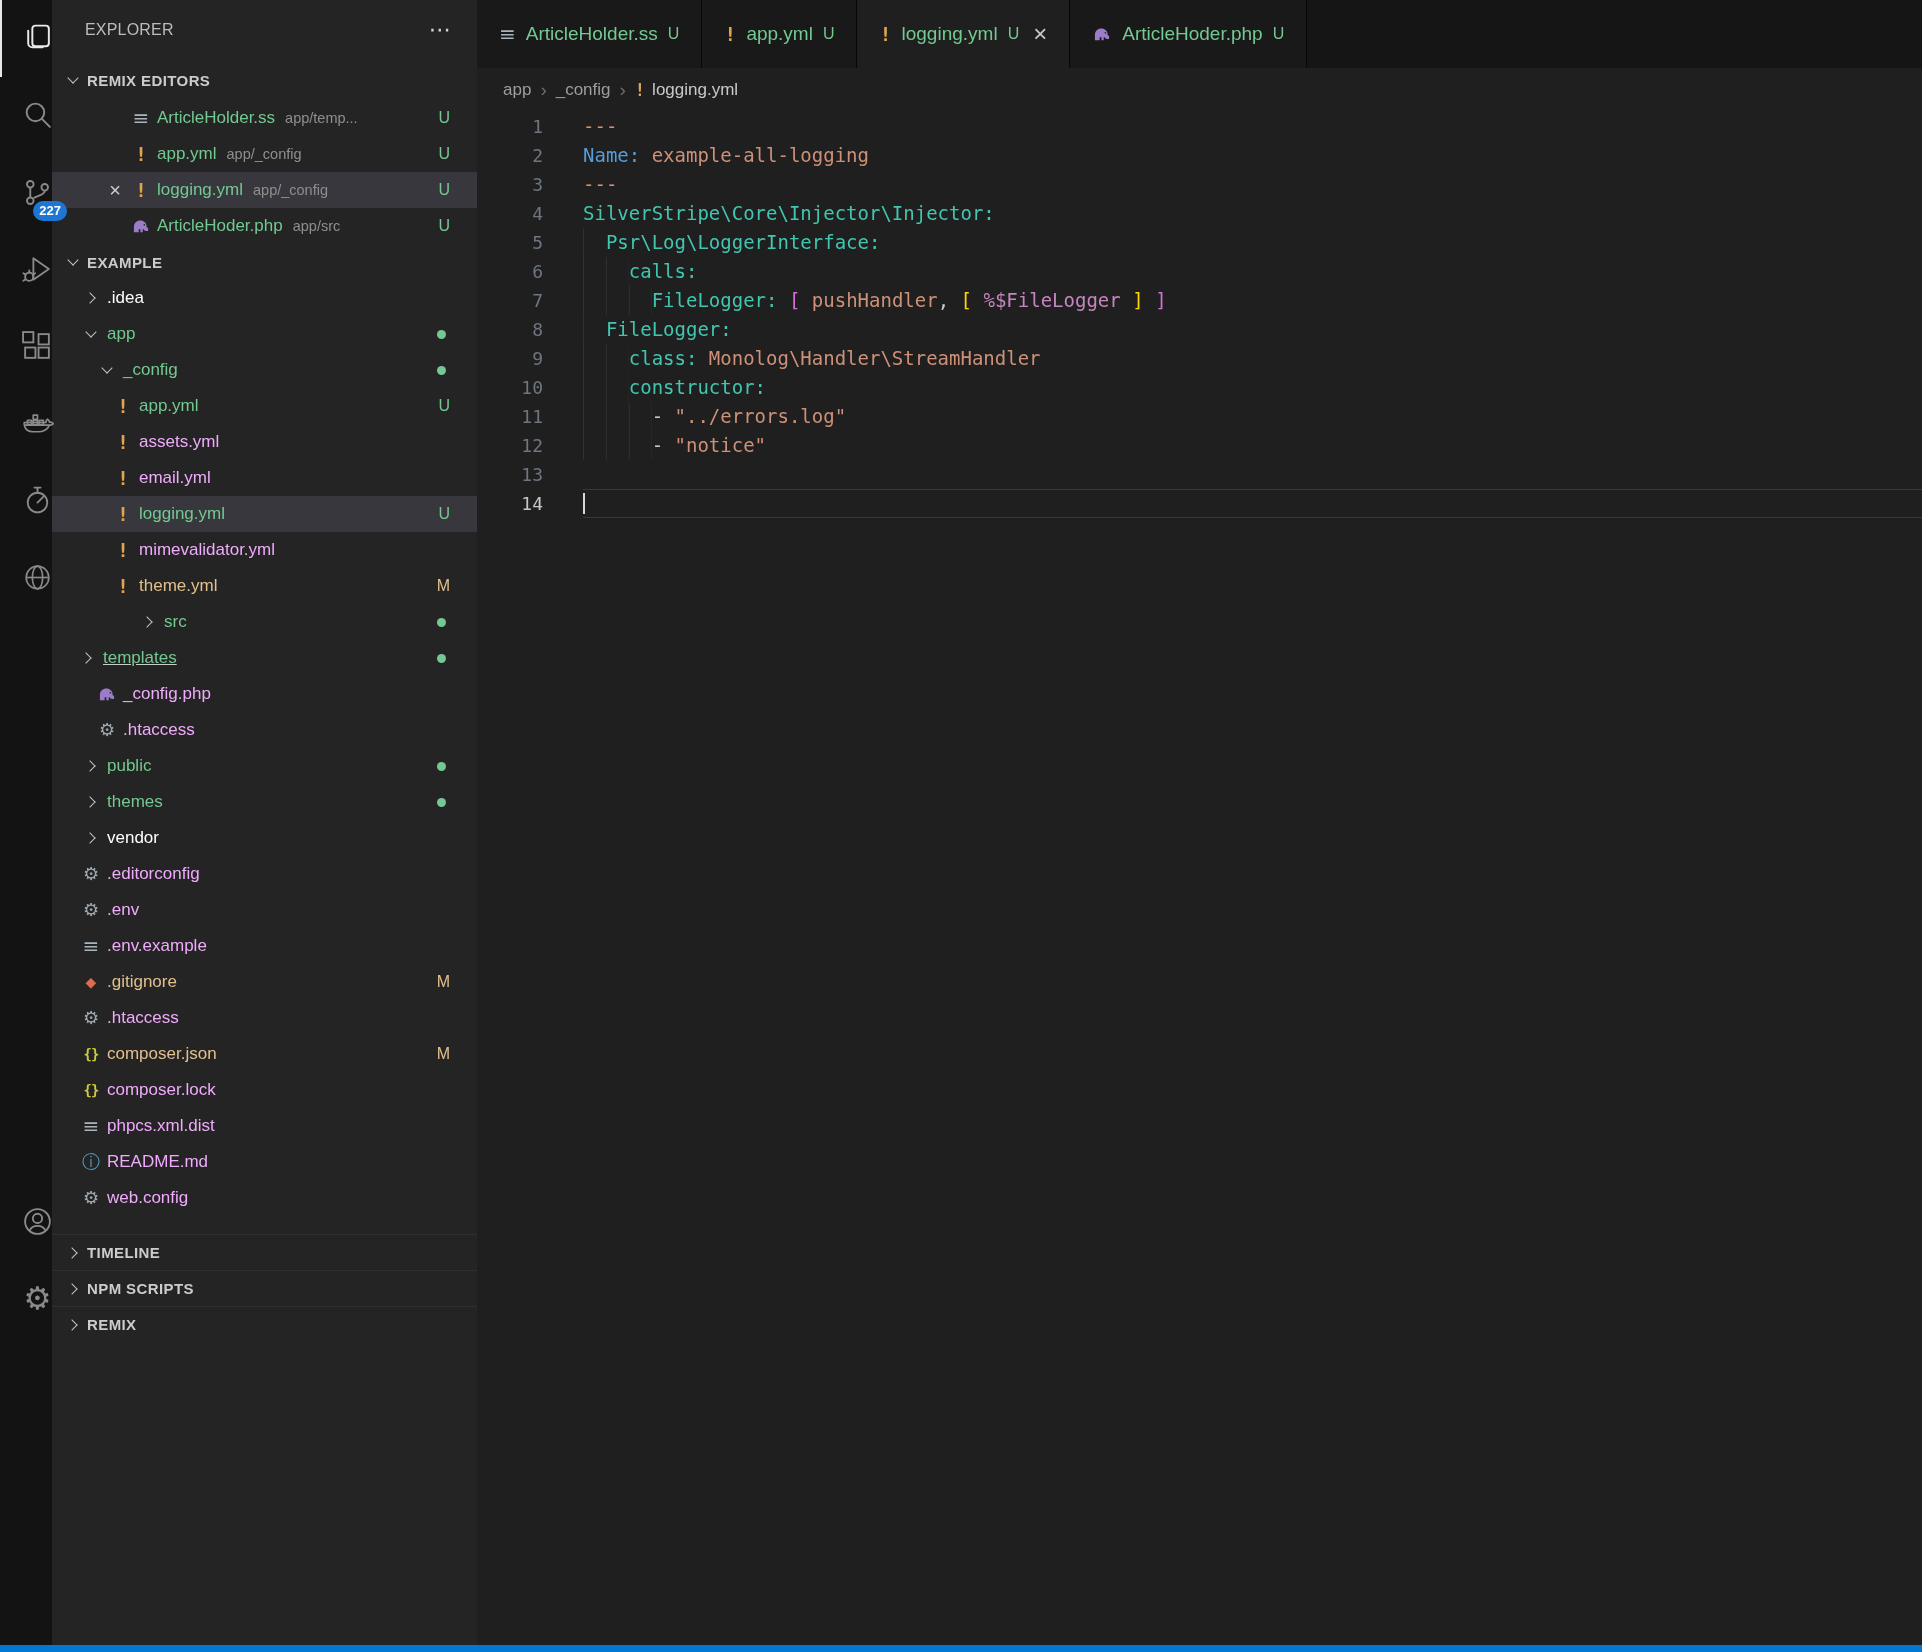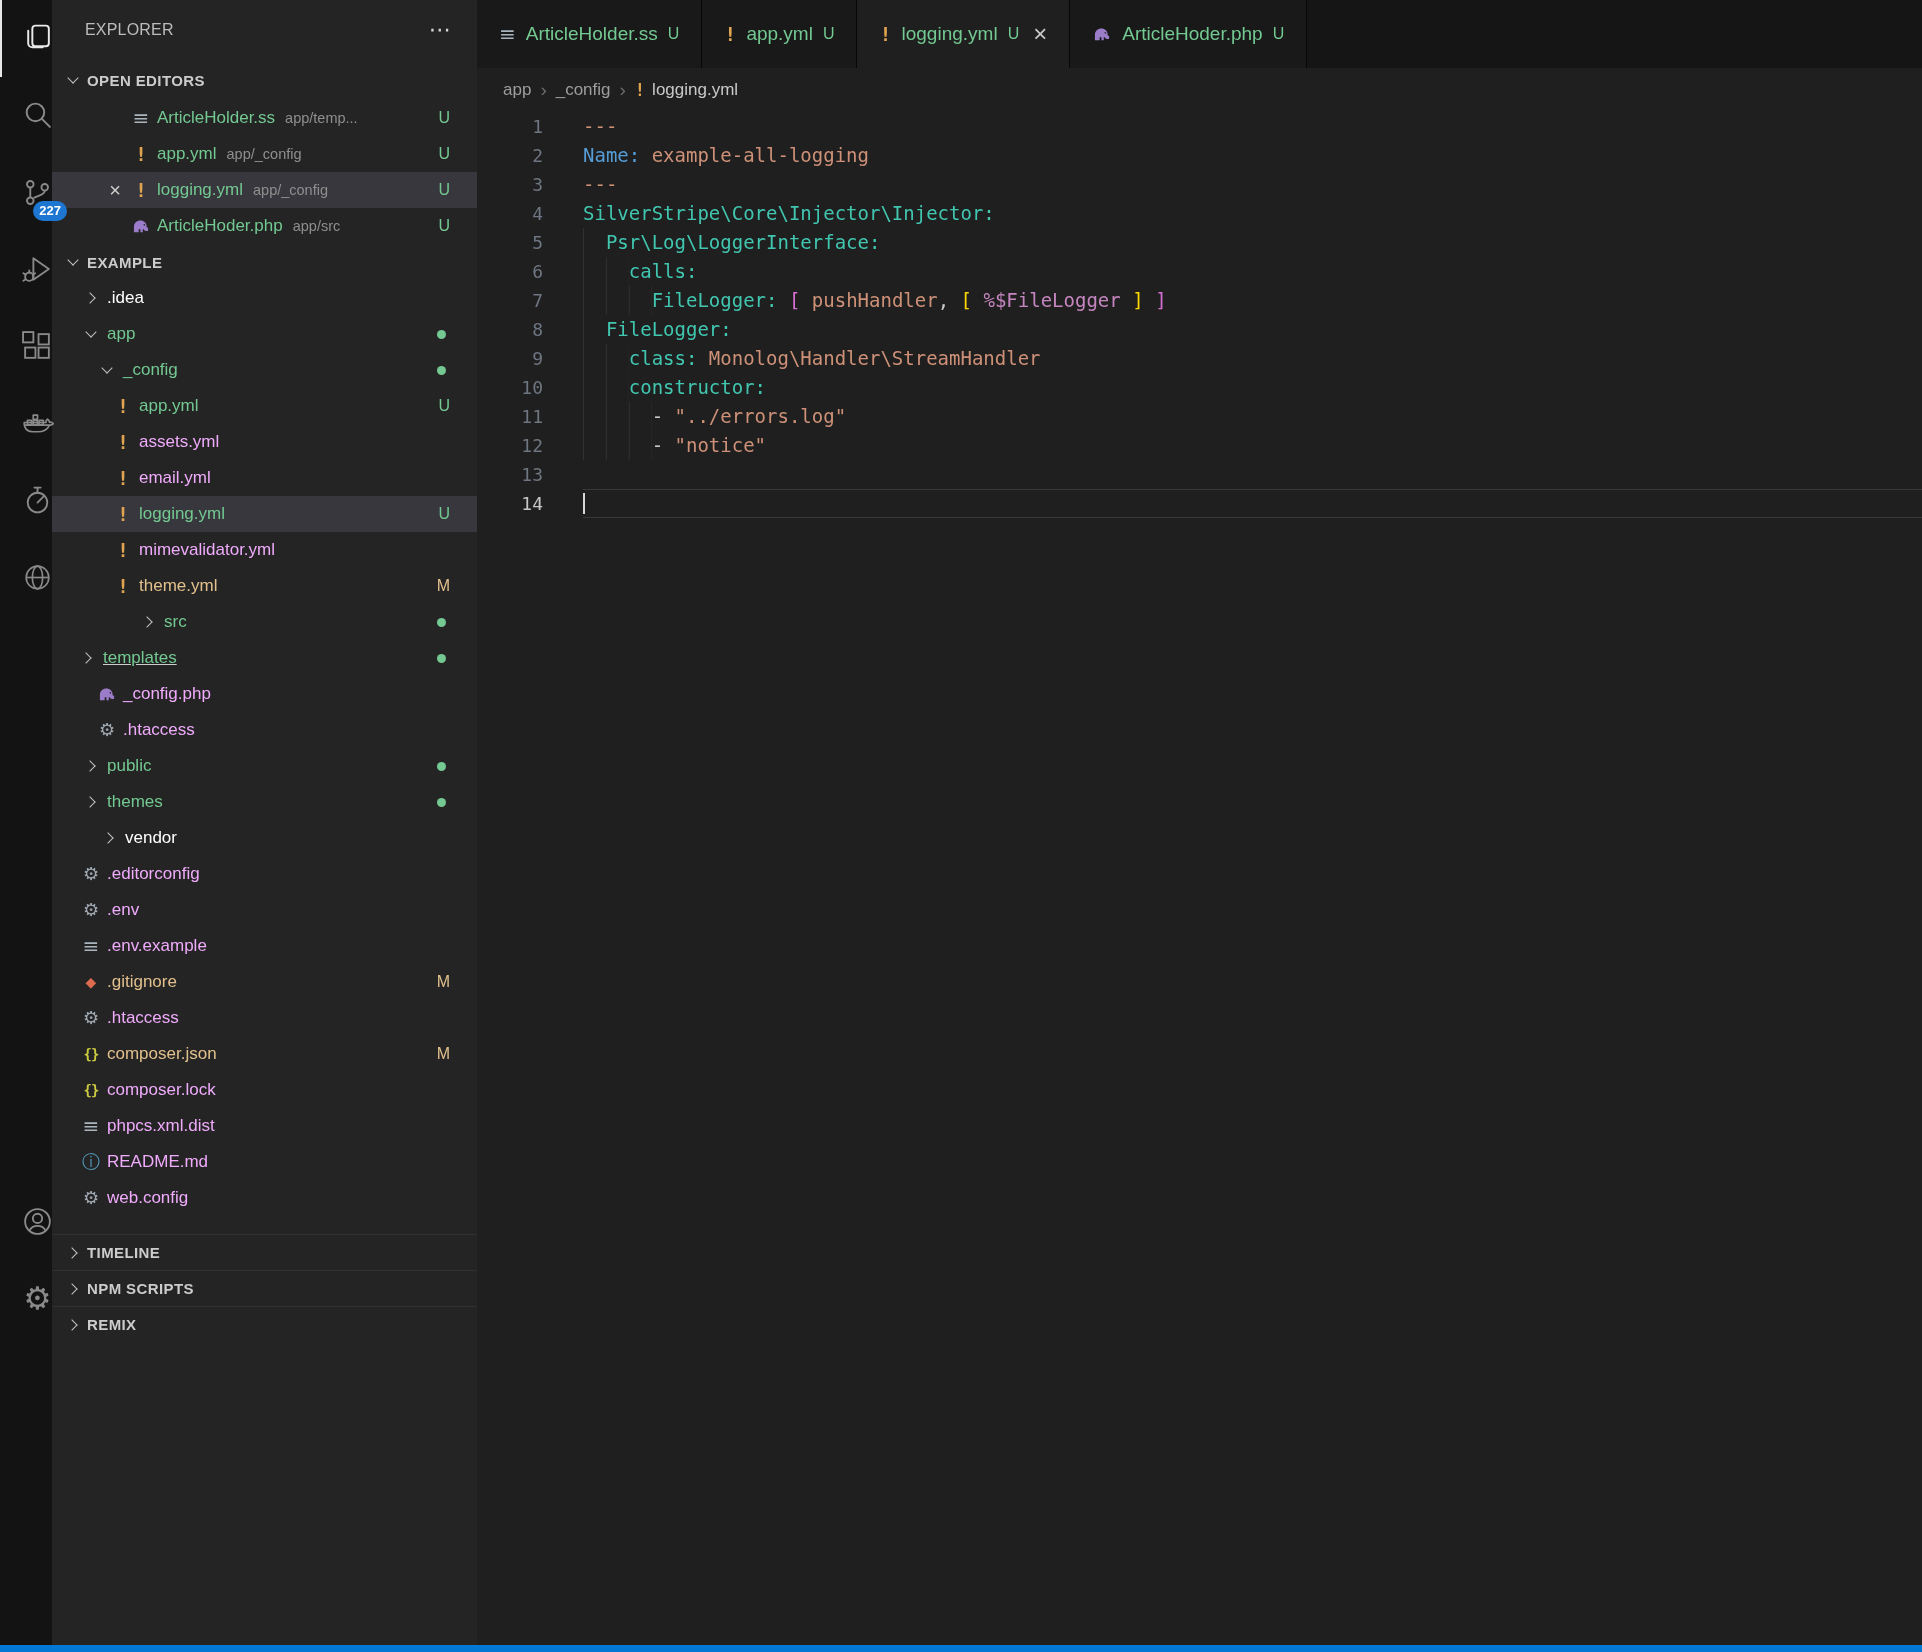--- a/index.html
+++ b/index.html
@@ -168,21 +168,21 @@
   </nav>
 
   <aside class="sidebar">
     <div class="sb-title">
       <span>EXPLORER</span>
       <span class="more">⋯</span>
     </div>
 
     <div class="sect oe-h">
       <span class="chev down"></span>
-      <span>OPEN EDITORS</span>
+      <span>REMIX EDITORS</span>
     </div>
     <div id="open-editors">
         <div class="row oe">
           <span class="box"></span>
           <span class="box">
             <span class="fi fi-lines">≡</span>
           </span>
           <span class="label c-untracked">ArticleHolder.ss</span>
           <span class="detail">app/temp...</span>
           <span class="grow"></span>
@@ -338,21 +338,21 @@
           <span class="dot"></span>
         </div>
         <div class="row" style="padding-left: 26px;">
           <span class="box">
             <span class="chev right"></span>
           </span>
           <span class="label c-folder">themes</span>
           <span class="grow"></span>
           <span class="dot"></span>
         </div>
-        <div class="row" style=" margin-left: 44px;">
+        <div class="row" style="padding-left: 26px;">
           <span class="box">
             <span class="chev right"></span>
           </span>
           <span class="label c-dim">vendor</span>
           <span class="grow"></span>
         </div>
         <div class="row" style="padding-left: 26px;">
           <span class="box">
             <span class="fi fi-gear">⚙</span>
           </span>

